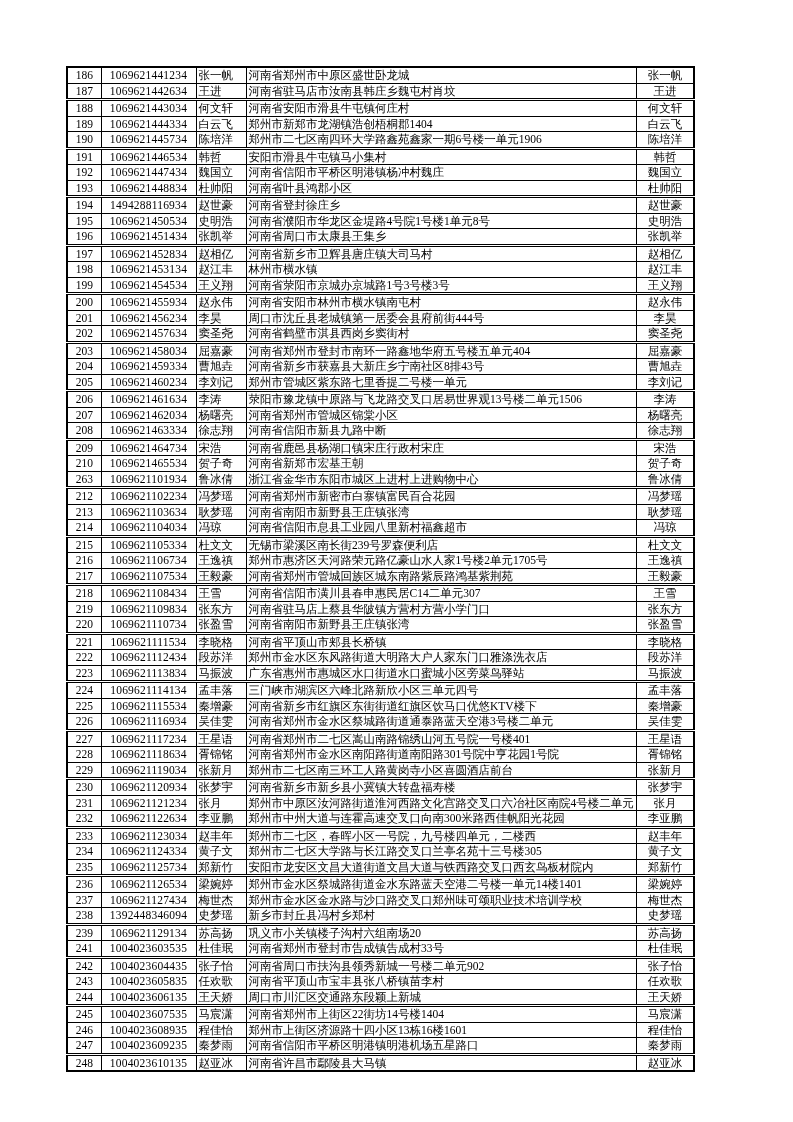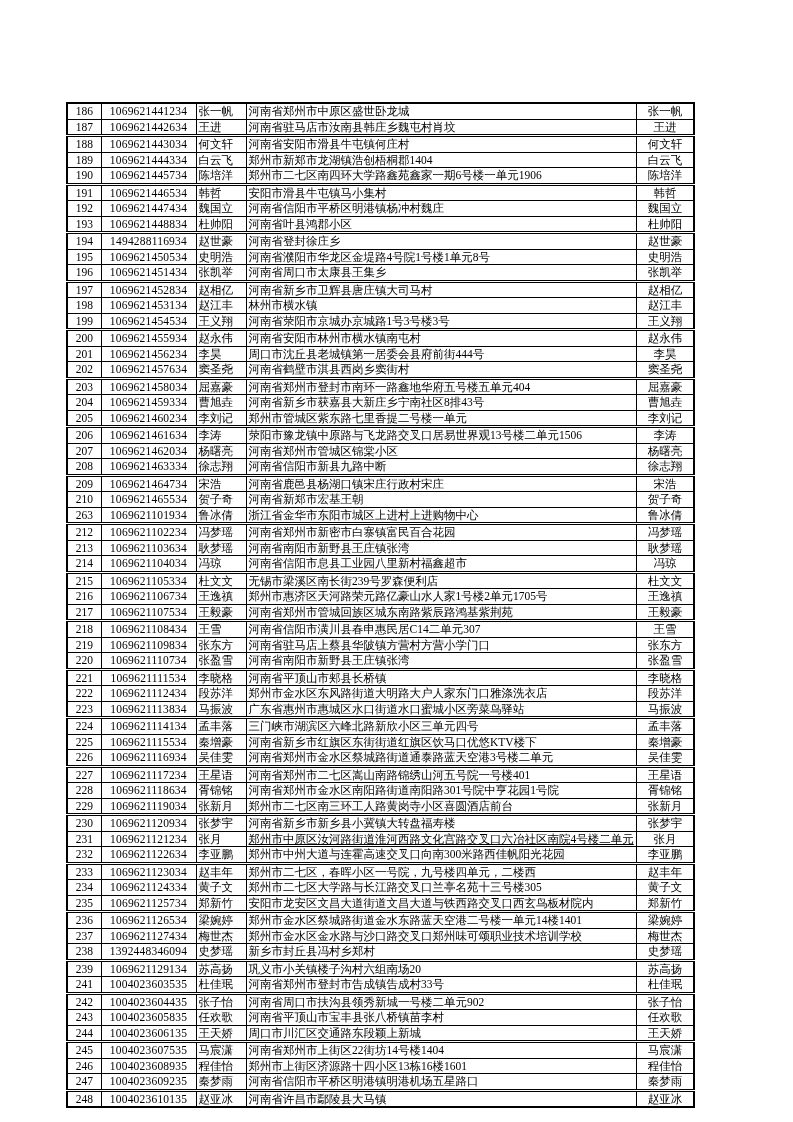--- a/index.html
+++ b/index.html
@@ -21,21 +21,20 @@
     background: #fff;
     overflow: hidden;
   }
   table.records {
     position: absolute;
     left: 66px;
     top: 66px;
     border-collapse: collapse;
     table-layout: fixed;
     border: 2px solid #000;
-    margin-top: 36px;
   }
   table.records col.c-no   { width: 34px; }
   table.records col.c-id   { width: 95px; }
   table.records col.c-name { width: 50px; }
   table.records col.c-addr { width: 372px; }
   table.records col.c-nm2  { width: 58px; }
   table.records td {
     border: 1px solid #000;
     height: 14.5px;
     line-height: 14.5px;
@@ -46,21 +45,21 @@
     vertical-align: middle;
   }
   table.records tr.group-start td {
     border-top: 3px double #000;
   }
   td.cell-no   { text-align: center; font-size: 11px; }
   td.cell-id   { text-align: center; font-size: 11px; letter-spacing: 0.2px; }
   td.cell-name { text-align: left; }
   td.cell-addr { text-align: left; }
   td.cell-nm2  { text-align: center; }
-  td.shrink    { font-size: 10px; text-decoration: underline; }
+  td.shrink    { font-size: 10px; }
 </style>
 </head>
 <body>
 
 <div class="page">
   <table class="records">
     <colgroup>
       <col class="c-no">
       <col class="c-id">
       <col class="c-name">

